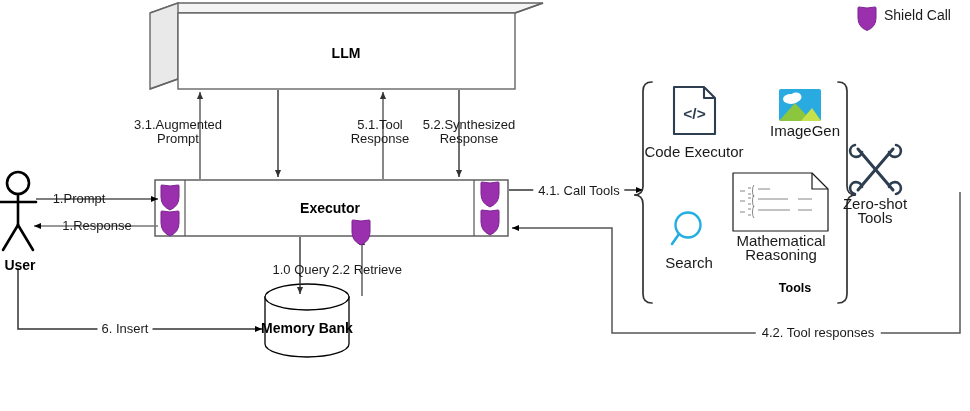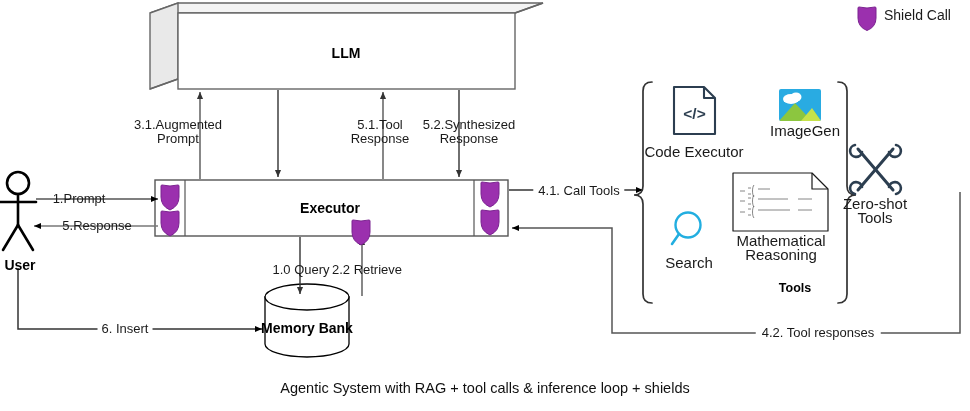--- a/index.html
+++ b/index.html
@@ -156,21 +156,21 @@
 
   <div class="boxlabel" style="left:346px;top:53px;">LLM</div>
 
   <div class="boxlabel" style="left:330px;top:208px;">Executor</div>
 
   <div class="boxlabel" style="left:307px;top:328px;">Memory Bank</div>
 
   <div class="boxlabel" style="left:20px;top:265px;">User</div>
 
   <div class="lbl ctr" style="left:79px;top:192px;">1.Prompt</div>
-  <div class="lbl ctr" style="left:97px;top:219px;">5.Response</div>
+  <div class="lbl ctr" style="left:97px;top:219px;">1.Response</div>
 
   <div class="lbl ctr" style="left:125px;top:322px;background:#fff;padding:0 4px;">6. Insert</div>
 
   <div class="lbl ctr" style="left:301px;top:263px;">1.0 Query</div>
   <div class="lbl ctr" style="left:367px;top:263px;">2.2 Retrieve</div>
 
   <div class="lbl ctr" style="left:178px;top:118px;">
     <div>3.1.Augmented</div>
     <div>Prompt</div>
   </div>
@@ -203,15 +203,14 @@
 
   <div class="toolname" style="left:781px;top:234px;">
     <div>Mathematical</div>
     <div>Reasoning</div>
   </div>
 
   <div class="toolsbold">Tools</div>
 
   <div class="legend-text">Shield Call</div>
 
-  <div class="caption">Agentic System with RAG + tool calls &amp; inference loop + shields</div>
 
 </div>
 
 </body></html>

